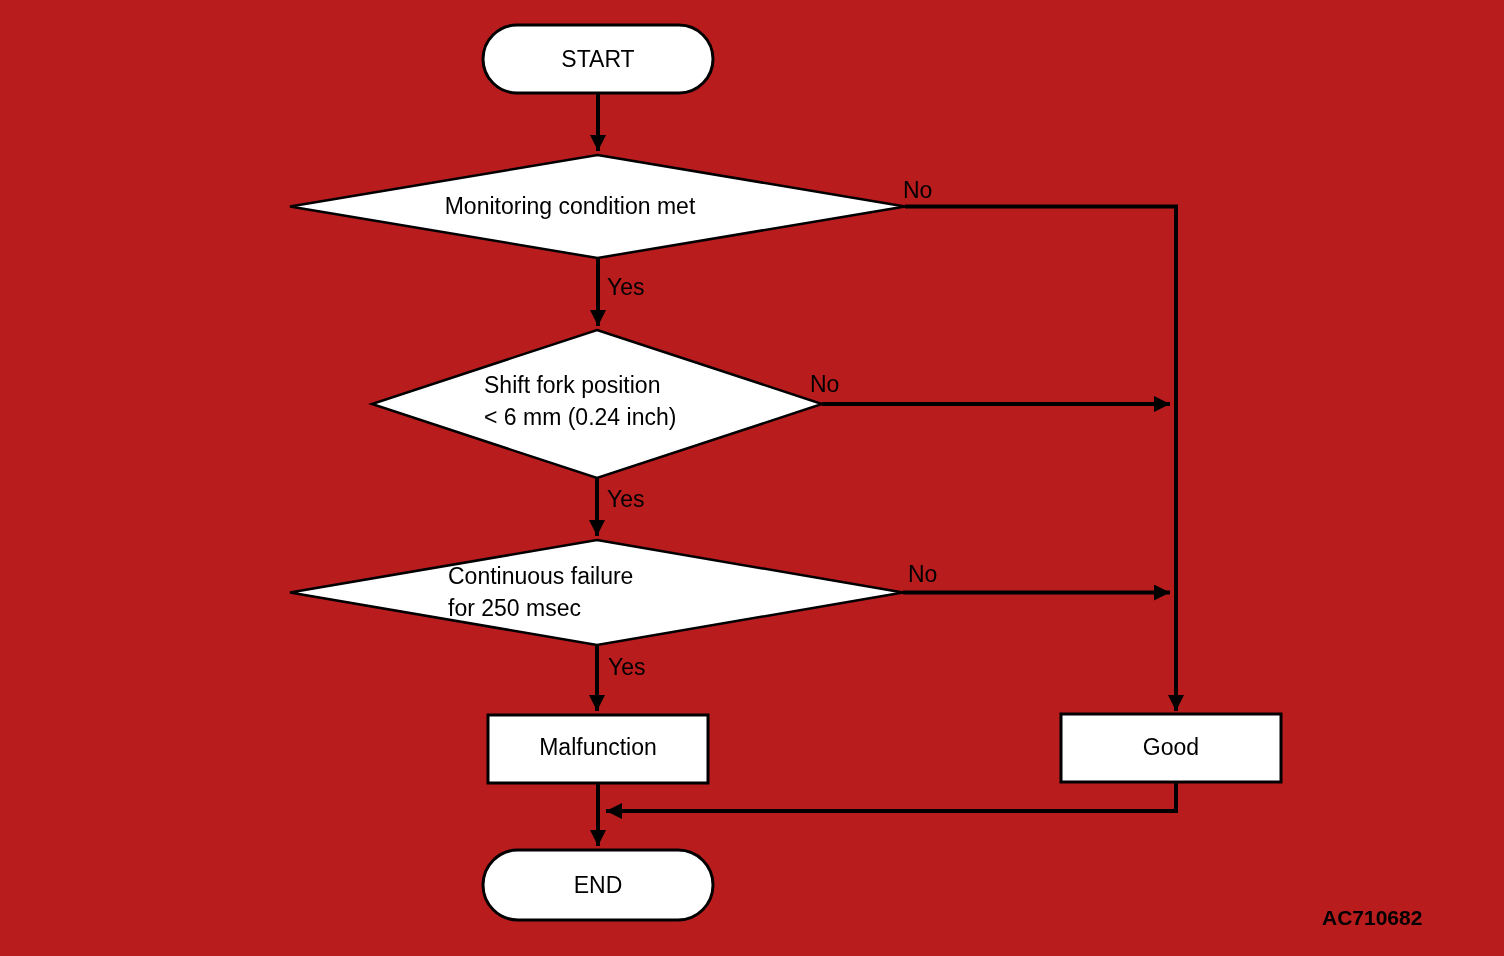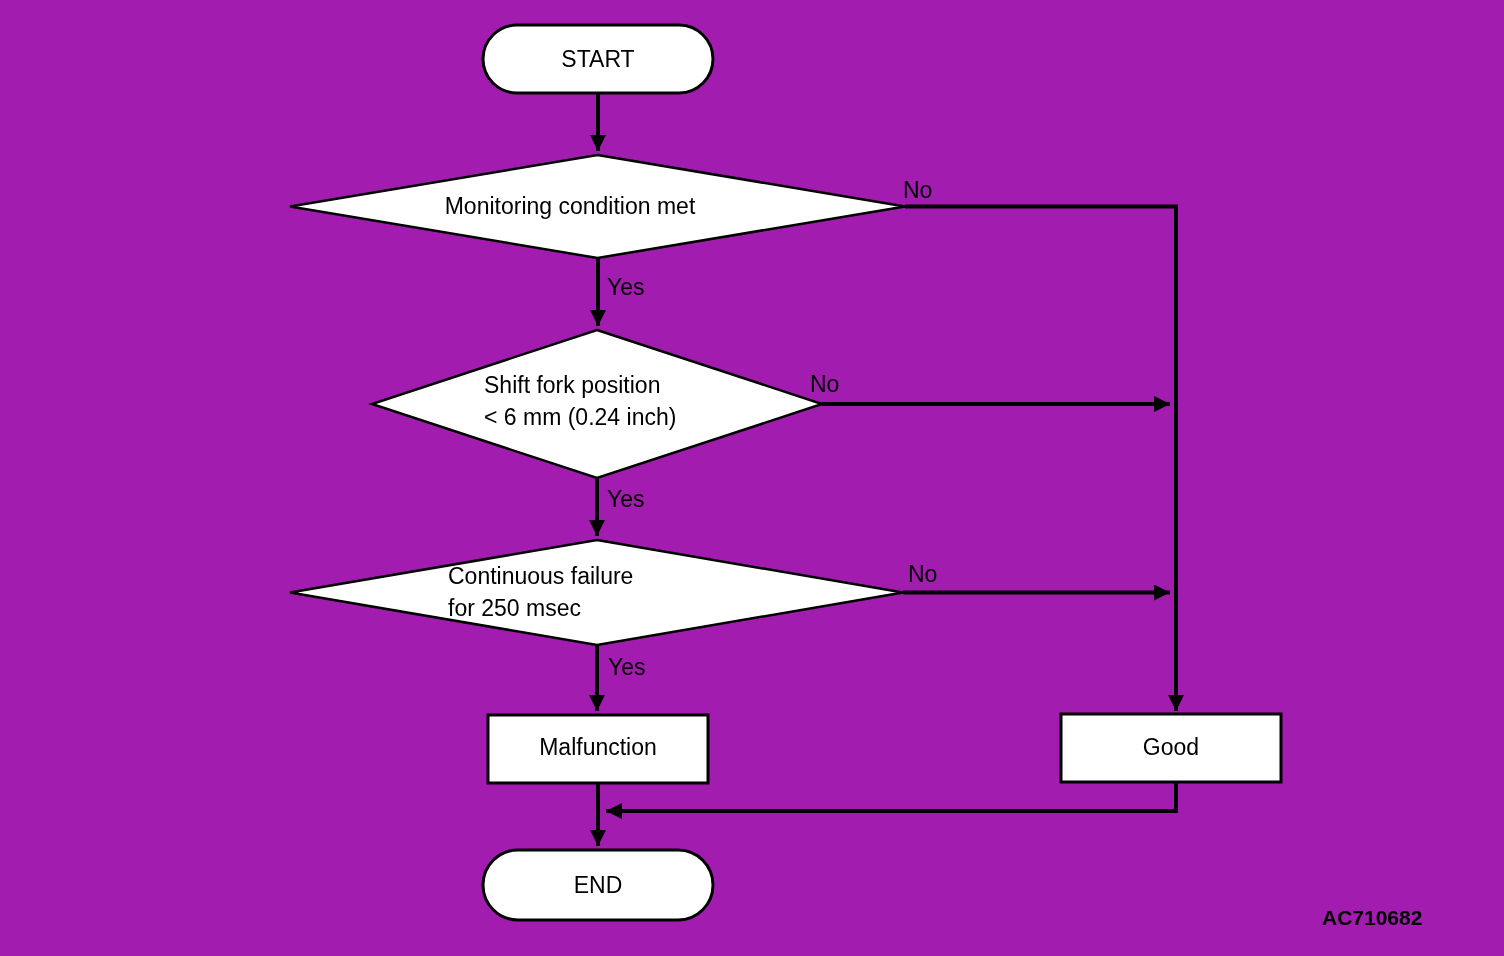--- a/index.html
+++ b/index.html
@@ -6,21 +6,21 @@
     margin: 0;
     padding: 0;
     background: #ffffff;
     width: 1504px;
     height: 956px;
     overflow: hidden;
   }
   .flowchart-wrap {
     width: 1504px;
     height: 956px;
-    background: #a21caf;
+    background: #b91c1c;
   }
   svg text {
     font-family: "Liberation Sans", "DejaVu Sans", sans-serif;
     font-size: 23px;
     fill: #000000;
   }
   svg .node-label-center { text-anchor: middle; }
   svg .node-label-left   { text-anchor: start; }
   svg .edge-label        { text-anchor: start; }
   svg .figure-code {

